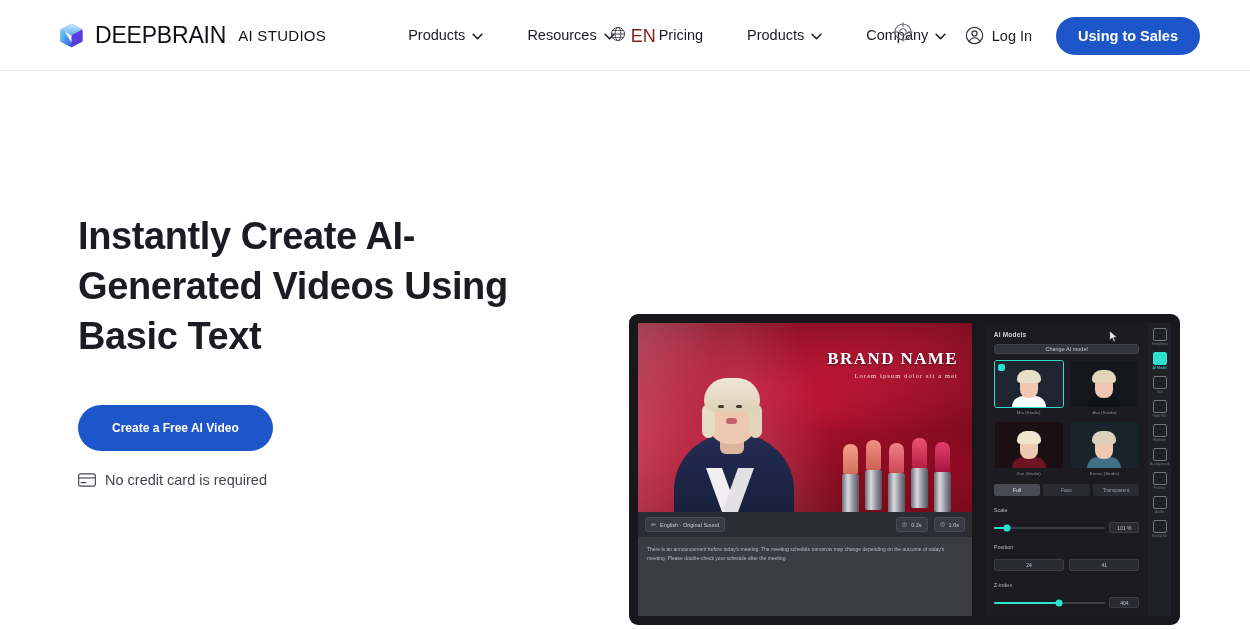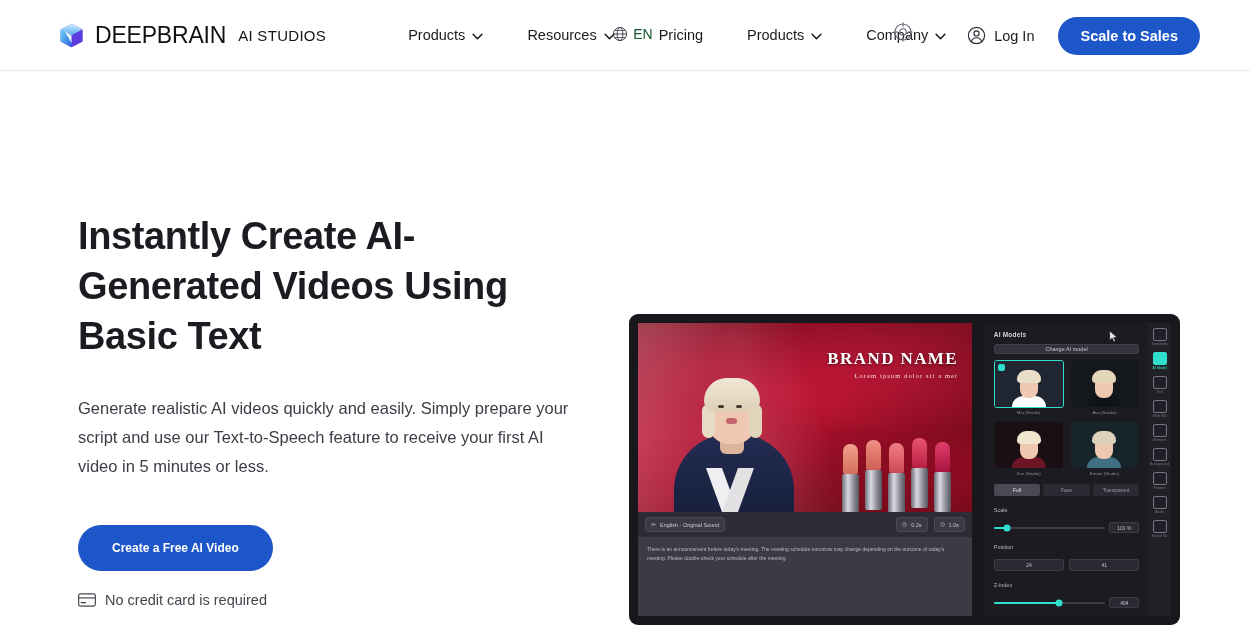--- a/index.html
+++ b/index.html
@@ -50,21 +50,21 @@
     width: 11px; height: 7px; display: inline-block;
     position: relative; top: 1px;
   }
 
   .right-cluster {
     position: absolute; right: 0; top: 0;
     height: 71px; display: flex; align-items: center;
   }
   .lang {
     display: flex; gap: 5px;
-    font-size: 14px; color: #14532d;
+    font-size: 18px; color: #7f1d1d;
     position: absolute; left: -355px; top: 26px;
     cursor: pointer;
   }
   .globe { width: 16px; height: 16px; display: block; }
   .login {
     display: flex; align-items: center; gap: 8px;
     font-size: 14.5px; color: #1b1b22;
     margin-right: 24px; cursor: pointer;
   }
   .login-icon { width: 19px; height: 19px; display:block; }
@@ -456,38 +456,37 @@
 
     <div class="login">
       <svg class="login-icon" viewBox="0 0 22 22">
         <circle cx="11" cy="11" r="9.4" fill="none" stroke="#2a2a33" stroke-width="1.3"></circle>
         <circle cx="11" cy="8.6" r="3" fill="none" stroke="#2a2a33" stroke-width="1.3"></circle>
         <path d="M4.8 18.4 C6 15 8.2 13.6 11 13.6 C13.8 13.6 16 15 17.2 18.4" fill="none" stroke="#2a2a33" stroke-width="1.3" stroke-linecap="round"></path>
       </svg>
       <span>Log In</span>
     </div>
 
-    <button class="cta-sales">Scale to Sales</button>
+    <button class="cta-sales">Using to Sales</button>
   </div>
 
   <svg class="hdr-cursor" viewBox="0 0 20 20">
     <circle cx="10" cy="10" r="8" fill="none" stroke="#6b6b77" stroke-width="1.1"></circle>
     <circle cx="10" cy="10" r="3.2" fill="none" stroke="#6b6b77" stroke-width="1.1"></circle>
     <line x1="10" y1="0.5" x2="10" y2="5" stroke="#6b6b77" stroke-width="1.1"></line>
     <line x1="10" y1="15" x2="10" y2="19.5" stroke="#6b6b77" stroke-width="1.1"></line>
     <line x1="0.5" y1="10" x2="5" y2="10" stroke="#6b6b77" stroke-width="1.1"></line>
     <line x1="15" y1="10" x2="19.5" y2="10" stroke="#6b6b77" stroke-width="1.1"></line>
   </svg>
 </div>
 
 <div class="hero">
 
   <div class="hero-left">
     <h1 class="headline">Instantly Create AI-Generated Videos Using Basic Text</h1>
-    <p class="subcopy">Generate realistic AI videos quickly and easily. Simply prepare your script and use our Text-to-Speech feature to receive your first AI video in 5 minutes or less.</p>
     <button class="cta-free">Create a Free AI Video</button>
     <div class="nocard">
       <svg class="card-icon" viewBox="0 0 20 15">
         <rect x="0.7" y="0.7" width="18.6" height="13.6" rx="2" fill="none" stroke="#45454f" stroke-width="1.3"></rect>
         <line x1="0.7" y1="5.2" x2="19.3" y2="5.2" stroke="#45454f" stroke-width="1.3"></line>
         <line x1="3.4" y1="10.4" x2="8.6" y2="10.4" stroke="#45454f" stroke-width="1.3" stroke-linecap="round"></line>
       </svg>
       <span>No credit card is required</span>
     </div>
   </div>

